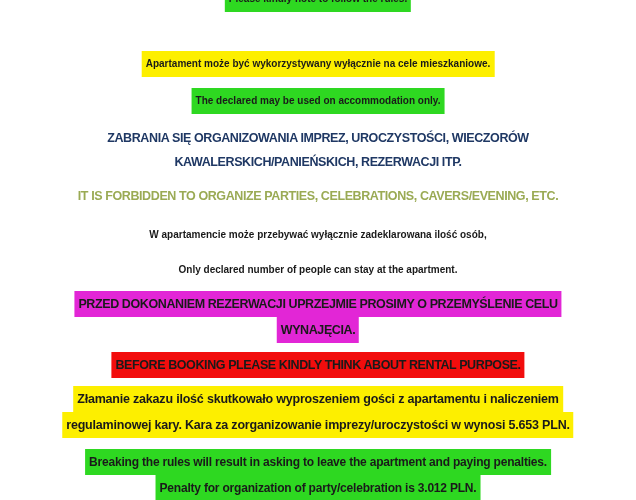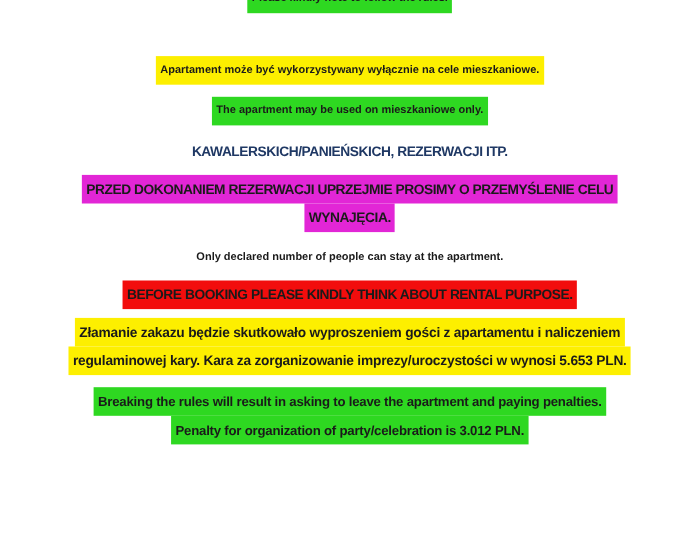--- a/index.html
+++ b/index.html
@@ -53,44 +53,51 @@
 
   <div class="para hl-green">
     <span class="line">Please kindly note to follow the rules.</span>
   </div>
 
   <div class="para hl-yellow" style="margin-top:39px">
     <span class="line">Apartament może być wykorzystywany wyłącznie na cele mieszkaniowe.</span>
   </div>
 
   <div class="para hl-green" style="margin-top:11px">
-    <span class="line">The apartment may be used on mieszkaniowe only.</span>
+    <span class="line">The declared may be used on accommodation only.</span>
   </div>
 
   <div class="para txt-navy sz-upper lh-text" style="margin-top:12px">
+    <span class="line">ZABRANIA SIĘ ORGANIZOWANIA IMPREZ, UROCZYSTOŚCI, WIECZORÓW</span>
     <span class="line">KAWALERSKICH/PANIEŃSKICH, REZERWACJI ITP.</span>
   </div>
 
+  <div class="para txt-olive sz-upper lh-text" style="margin-top:10px">
+    <span class="line">IT IS FORBIDDEN TO ORGANIZE PARTIES, CELEBRATIONS, CAVERS/EVENING, ETC.</span>
+  </div>
 
+  <div class="para lh-text" style="margin-top:15px">
+    <span class="line">W apartamencie może przebywać wyłącznie zadeklarowana ilość osób,</span>
+  </div>
+
+  <div class="para lh-text" style="margin-top:11px">
+    <span class="line">Only declared number of people can stay at the apartment.</span>
+  </div>
 
   <div class="para hl-magenta sz-upper" style="margin-top:9px">
     <span class="line">PRZED DOKONANIEM REZERWACJI UPRZEJMIE PROSIMY O PRZEMYŚLENIE CELU</span>
     <span class="line">WYNAJĘCIA.</span>
-  </div>
-
-  <div class="para lh-text" style="margin-top:11px">
-    <span class="line">Only declared number of people can stay at the apartment.</span>
   </div>
 
   <div class="para hl-red sz-upper" style="margin-top:9px">
     <span class="line">BEFORE BOOKING PLEASE KINDLY THINK ABOUT RENTAL PURPOSE.</span>
   </div>
 
   <div class="para hl-yellow sz-long" style="margin-top:8px">
-    <span class="line">Złamanie zakazu będzie skutkowało wyproszeniem gości z apartamentu i naliczeniem</span>
+    <span class="line">Złamanie zakazu ilość skutkowało wyproszeniem gości z apartamentu i naliczeniem</span>
     <span class="line">regulaminowej kary. Kara za zorganizowanie imprezy/uroczystości w wynosi 5.653 PLN.</span>
   </div>
 
   <div class="para hl-green sz-longer" style="margin-top:11px">
     <span class="line">Breaking the rules will result in asking to leave the apartment and paying penalties.</span>
     <span class="line">Penalty for organization of party/celebration is 3.012 PLN.</span>
   </div>
 
 </div>
 

